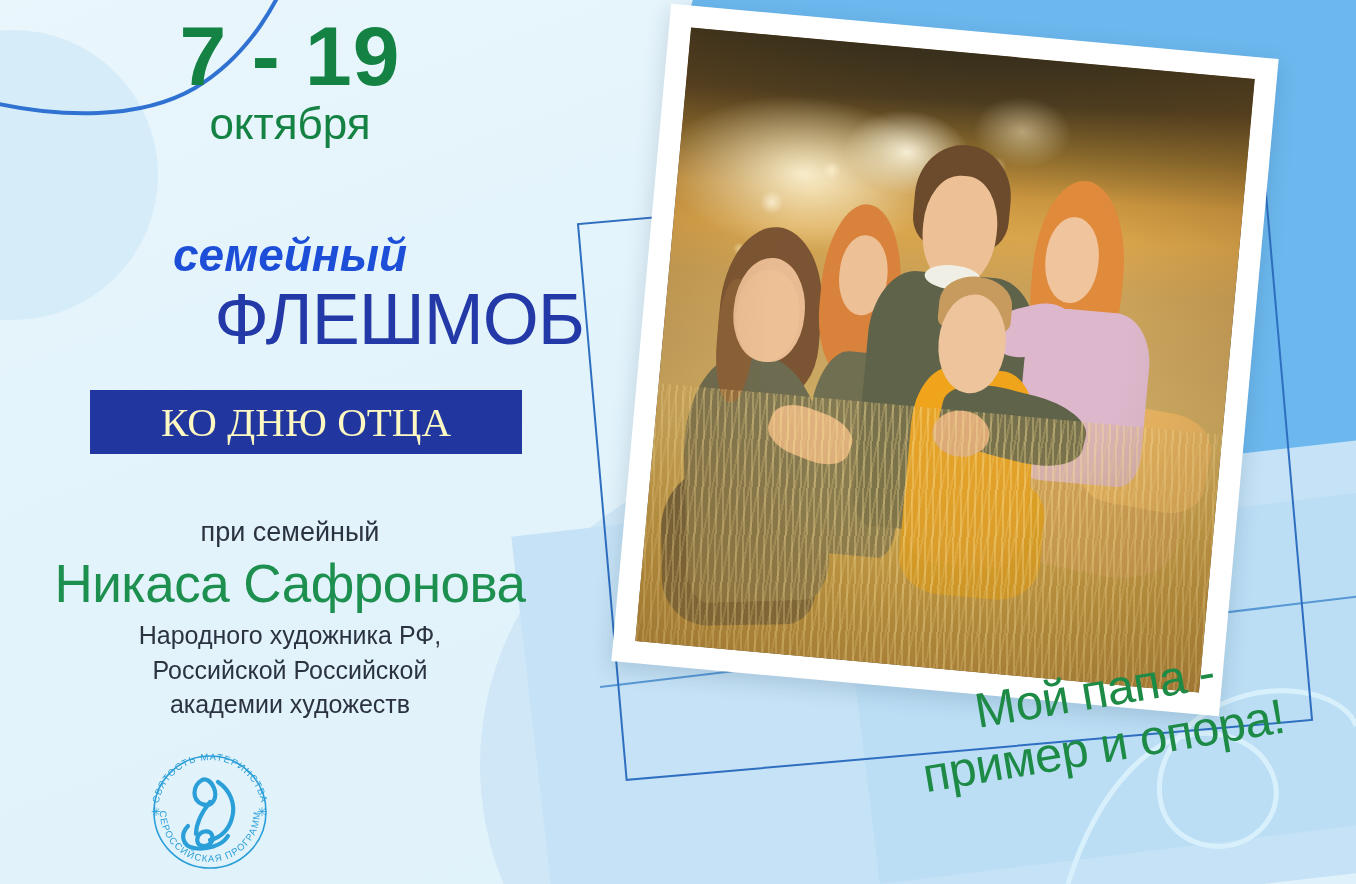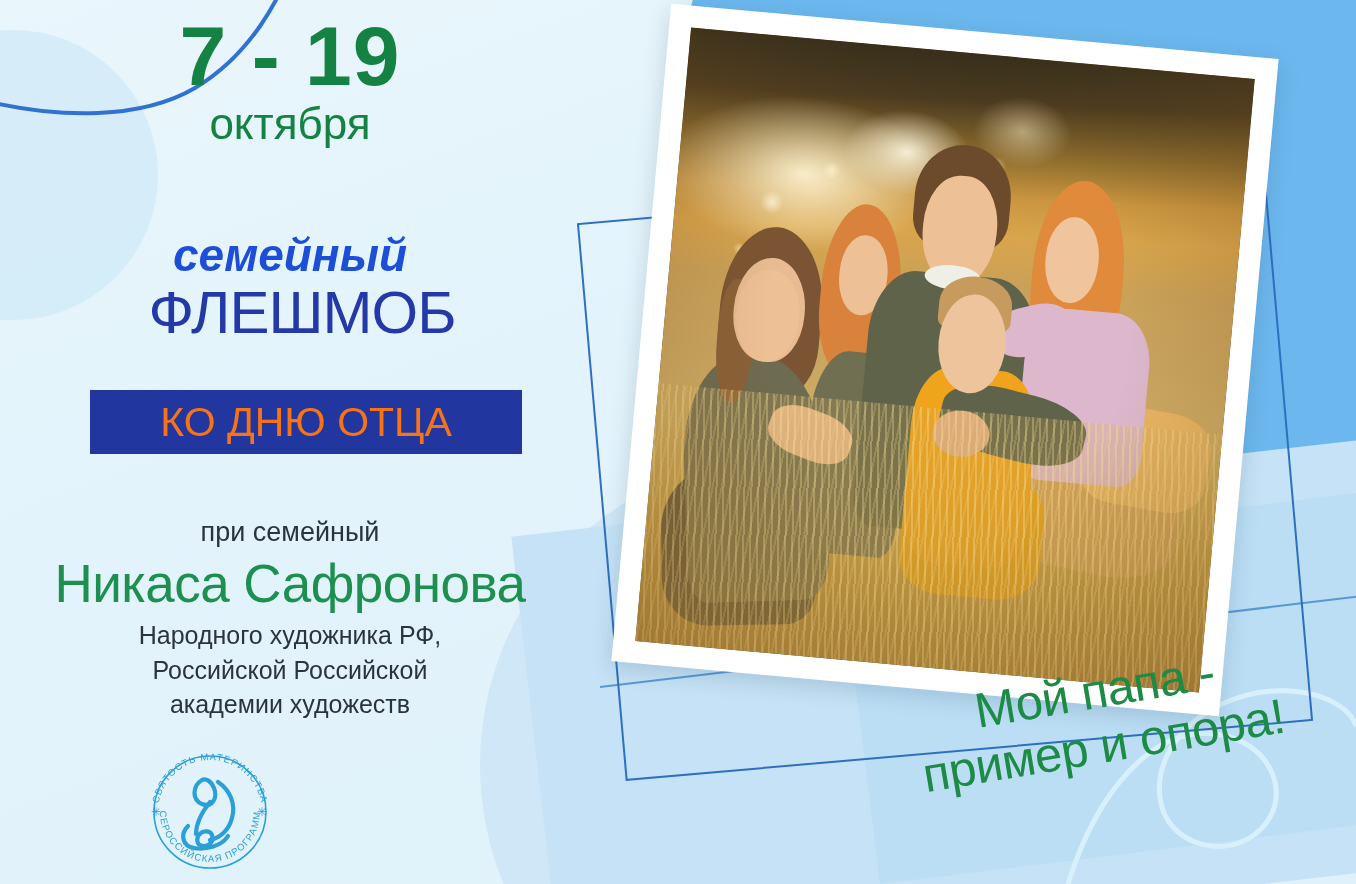--- a/index.html
+++ b/index.html
@@ -223,46 +223,47 @@
     top: 228px;
     width: 580px;
     text-align: center;
     font-size: 46px;
     font-style: italic;
     font-weight: bold;
     color: #1d4ed8;
   }
   .headline {
     position: absolute;
-    left: 12px;
+    left: 4px;
     top: 280px;
     width: 580px;
-    text-align: center;
-    font-size: 60px;
+    text-align: right;
+    font-size: 72px;
     font-weight: normal;
     letter-spacing: -1px;
     color: #2439a8;
     line-height: 1.1;
   }
   .banner {
     position: absolute;
     left: 90px;
     top: 390px;
     width: 432px;
     height: 64px;
     background: #21379f;
     display: flex;
     align-items: center;
     justify-content: center;
   }
   .banner-text {
-    color: #f97316;
+    color: #fef9c3;
     font-size: 41px;
     letter-spacing: 0px;
     white-space: nowrap;
+    font-family: Liberation Serif, serif;
   }
   .support-label {
     position: absolute;
     left: 0;
     top: 517px;
     width: 580px;
     text-align: center;
     font-size: 27px;
     color: #2b3340;
   }

